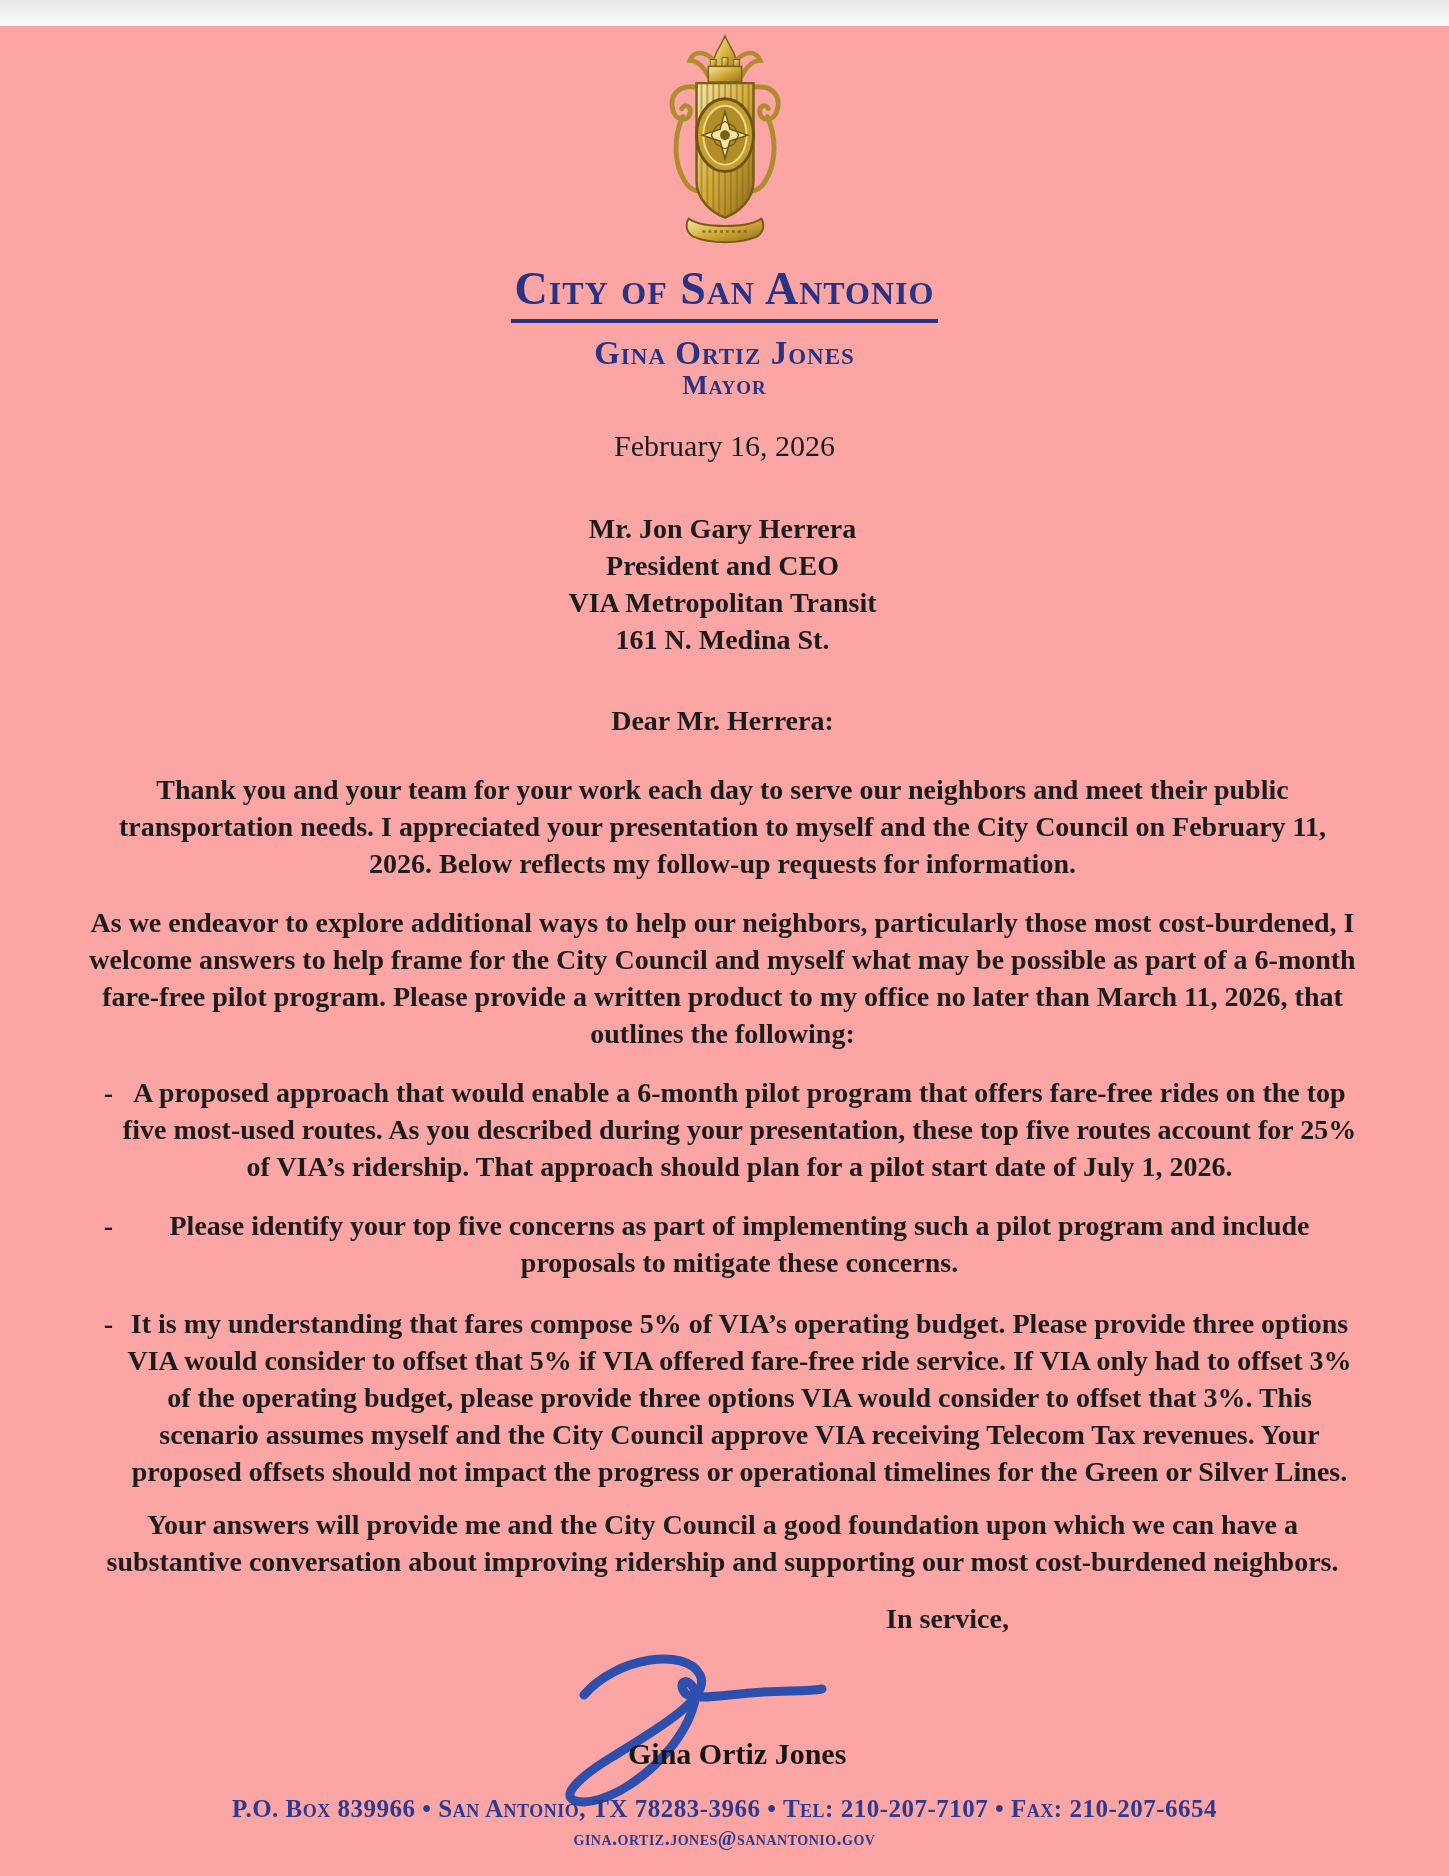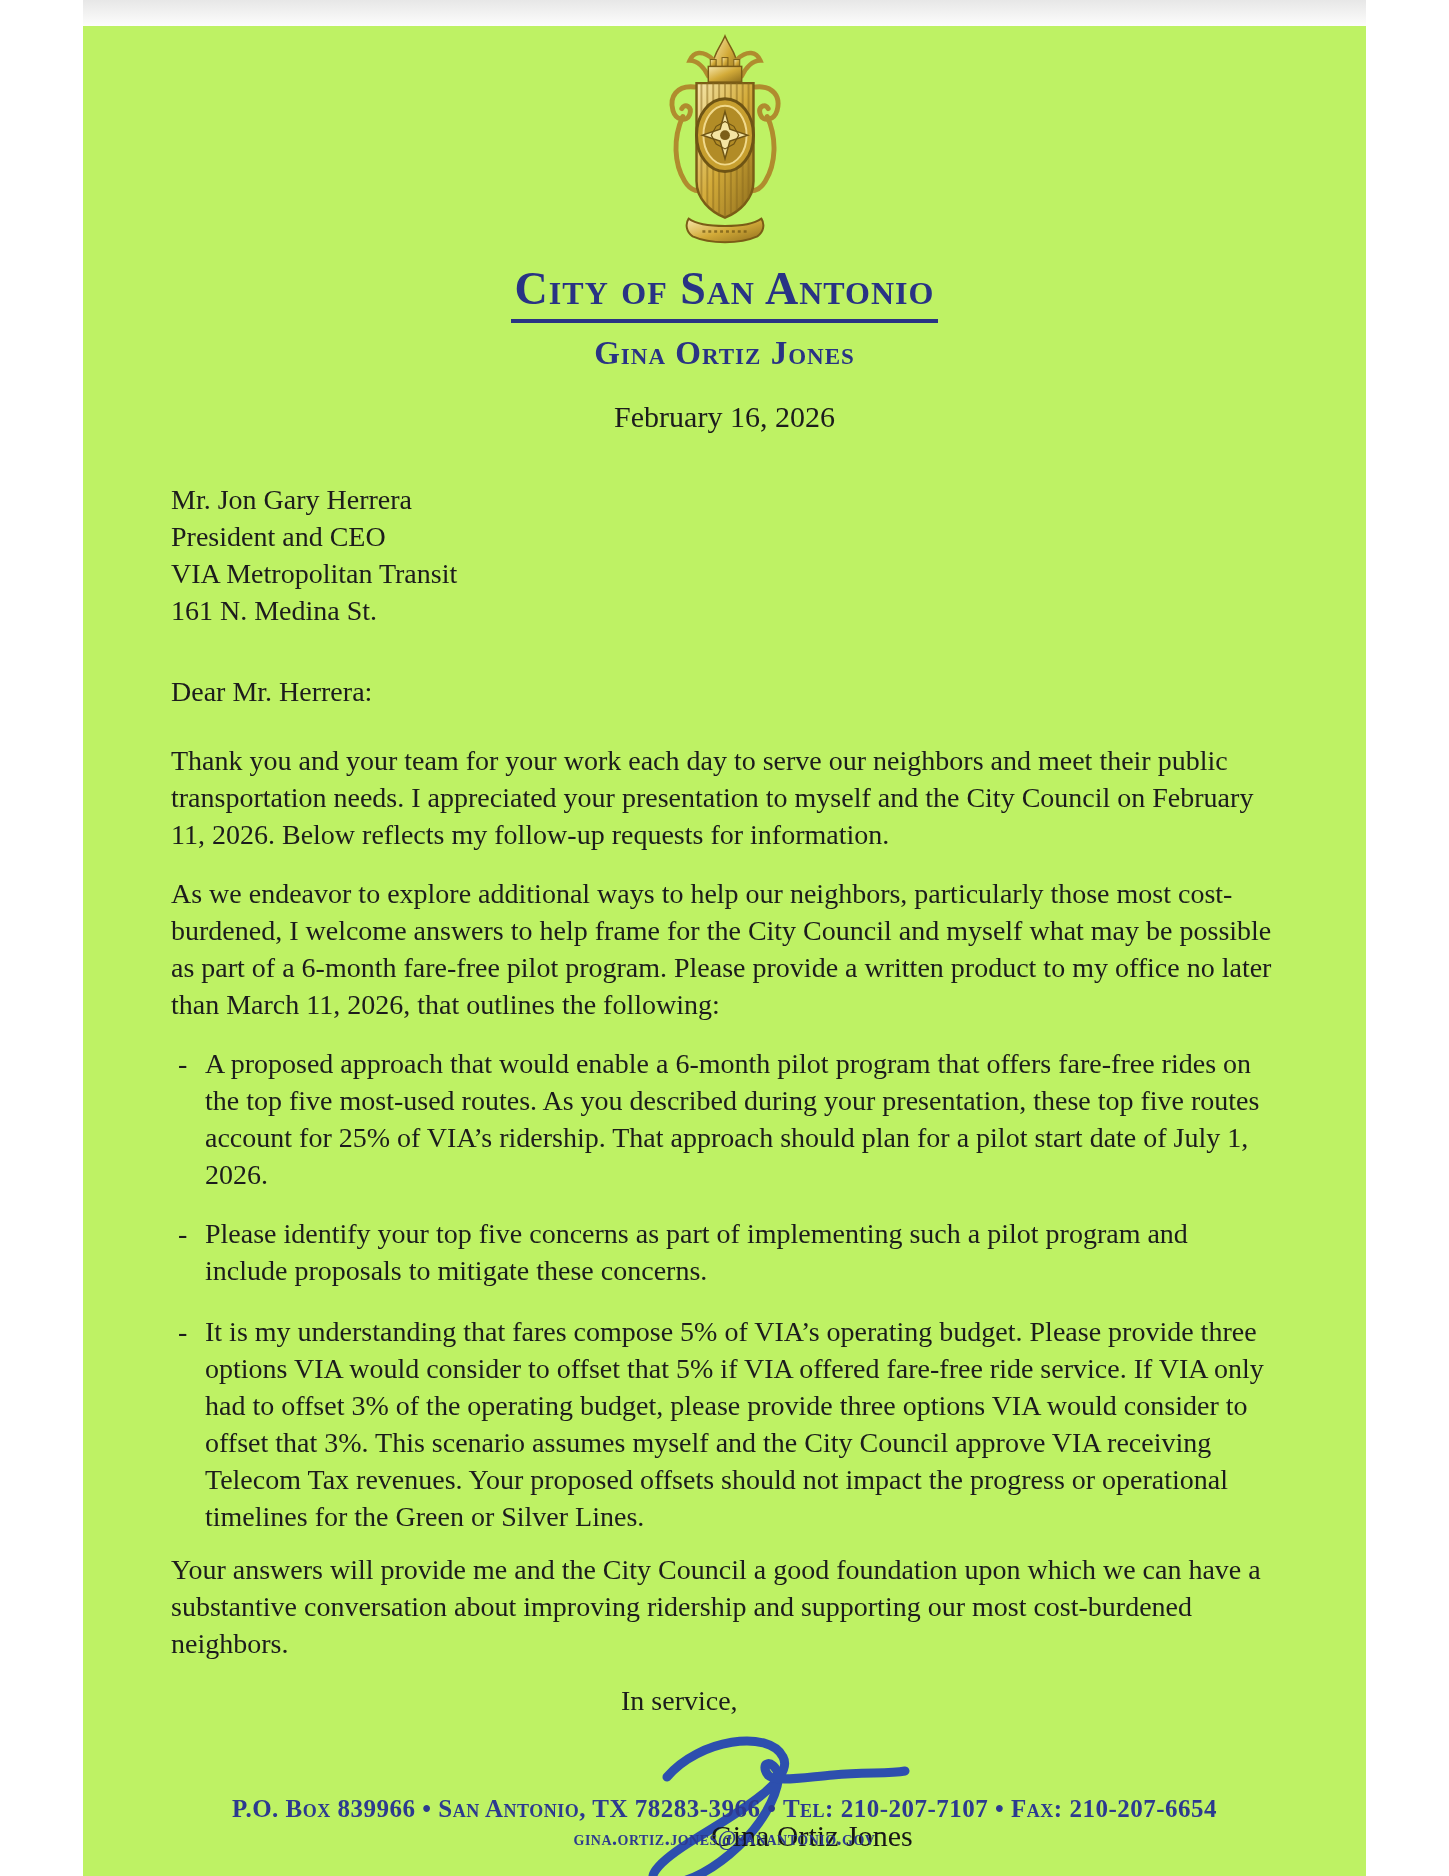--- a/index.html
+++ b/index.html
@@ -1,22 +1,22 @@
 <!DOCTYPE html>
 <html><head>
 <meta charset="utf-8">
 <style>
   * { margin: 0; padding: 0; box-sizing: border-box; }
   html, body { background: #ffffff; }
   .page {
     position: relative;
-    width: 1283px;
+    width: 1449px;
     height: 1876px;
     margin: 0 auto;
-    background: #bef264;
+    background: #fca5a5;
     overflow: hidden;
     font-family: "Liberation Serif", "DejaVu Serif", serif;
     color: #1c1c1c;
   }
   .scan-band {
     position: absolute;
     top: 0; left: 0; right: 0;
     height: 26px;
     background: linear-gradient(#e7e7e7, #fdfdfc);
   }
@@ -58,21 +58,22 @@
   .date-line {
     margin-top: 28px;
     font-size: 30px;
     line-height: 37px;
   }
   
   .body-block {
     padding: 0 92px 0 88px;
     font-size: 28px;
     line-height: 37px;
-    text-align: left;
+    text-align: center;
+    font-weight: bold;
   }
   .recipient { margin-top: 46px; }
   .recipient div { line-height: 37px; }
   .salutation { margin-top: 44px; }
   .para-1 { margin-top: 32px; }
   .para-2 { margin-top: 22px; }
   .bullet { display: flex; }
   .bullet-1 { margin-top: 22px; }
   .bullet-2 { margin-top: 22px; }
   .bullet-3 { margin-top: 24px; }
@@ -159,20 +160,21 @@
       <circle cx="65" cy="103" r="5" fill="#7c5f18"></circle>
 
       <path d="M28,188 C42,198 88,198 102,188 C106,194 104,202 98,206 C80,214 50,214 32,206 C26,202 24,194 28,188 Z" fill="url(#gold)" stroke="#7a5c16" stroke-width="2"></path>
       <line x1="42" y1="201" x2="88" y2="201" stroke="#6e5414" stroke-width="2.5" stroke-dasharray="3 3" opacity="0.7"></line>
     </svg>
 
     <div class="city-title">
       <span class="underline-wrap">City of San Antonio</span>
     </div>
     <div class="official-name">Gina Ortiz Jones</div>
+    <div class="official-title">Mayor</div>
     <div class="date-line">February 16, 2026</div>
   </div>
 
   <div class="body-block">
     <div class="recipient">
       <div>Mr. Jon Gary Herrera</div>
       <div>President and CEO</div>
       <div>VIA Metropolitan Transit</div>
       <div>161 N. Medina St.</div>
     </div>

